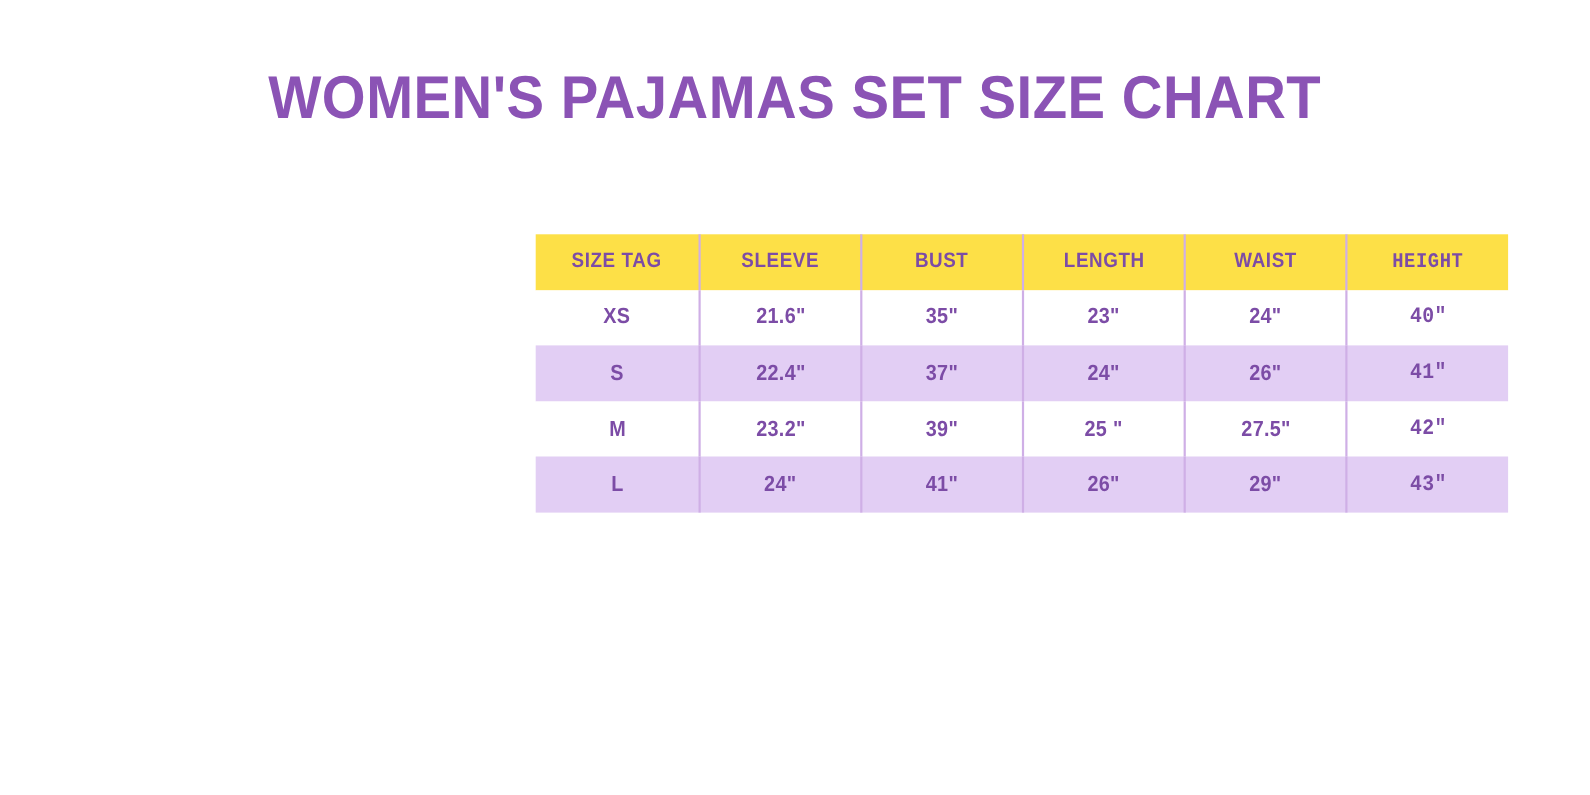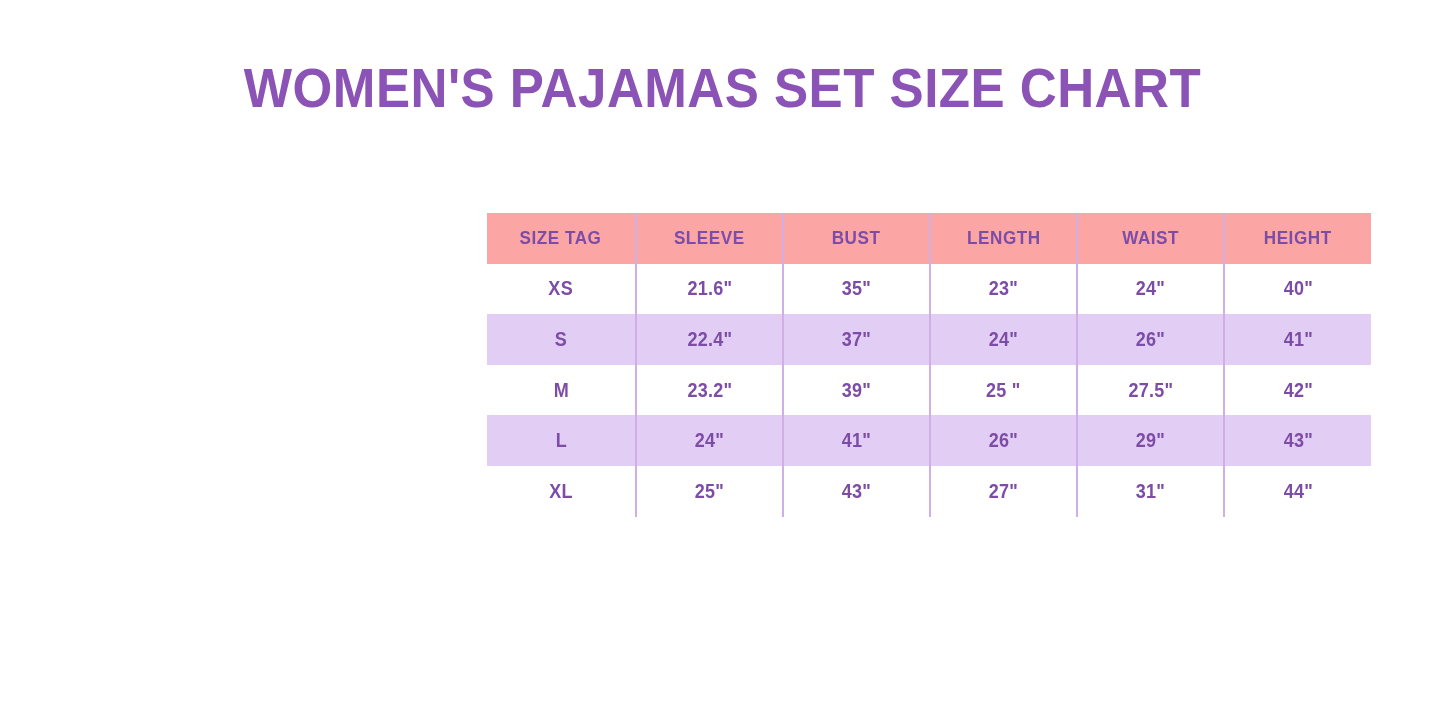--- a/index.html
+++ b/index.html
@@ -60,25 +60,26 @@
     font-size: 20px;
     font-weight: bold;
     letter-spacing: 0.3px;
     border-right: 2px solid #cfafe6;
     transform: none;
   }
 
   .chart-table th:last-child,
   .chart-table td:last-child {
     border-right: none;
+    font-family: Liberation Mono, monospace;
   }
 
   
   .chart-table thead tr {
-    background: #fca5a5;
+    background: #fde047;
   }
   .chart-table thead th {
     font-size: 19px;
     letter-spacing: 0.6px;
   }
 
   
   .chart-table tbody tr.row-alt {
     background: #e2cef4;
   }
@@ -146,24 +147,16 @@
         <td><span class="cell-text">42"</span></td>
       </tr>
       <tr class="row-alt">
         <td><span class="cell-text">L</span></td>
         <td><span class="cell-text">24"</span></td>
         <td><span class="cell-text">41"</span></td>
         <td><span class="cell-text">26"</span></td>
         <td><span class="cell-text">29"</span></td>
         <td><span class="cell-text">43"</span></td>
       </tr>
-      <tr class="row-plain">
-        <td><span class="cell-text">XL</span></td>
-        <td><span class="cell-text">25"</span></td>
-        <td><span class="cell-text">43"</span></td>
-        <td><span class="cell-text">27"</span></td>
-        <td><span class="cell-text">31"</span></td>
-        <td><span class="cell-text">44"</span></td>
-      </tr>
     </tbody>
   </table>
 
 </div>
 
 </body></html>

